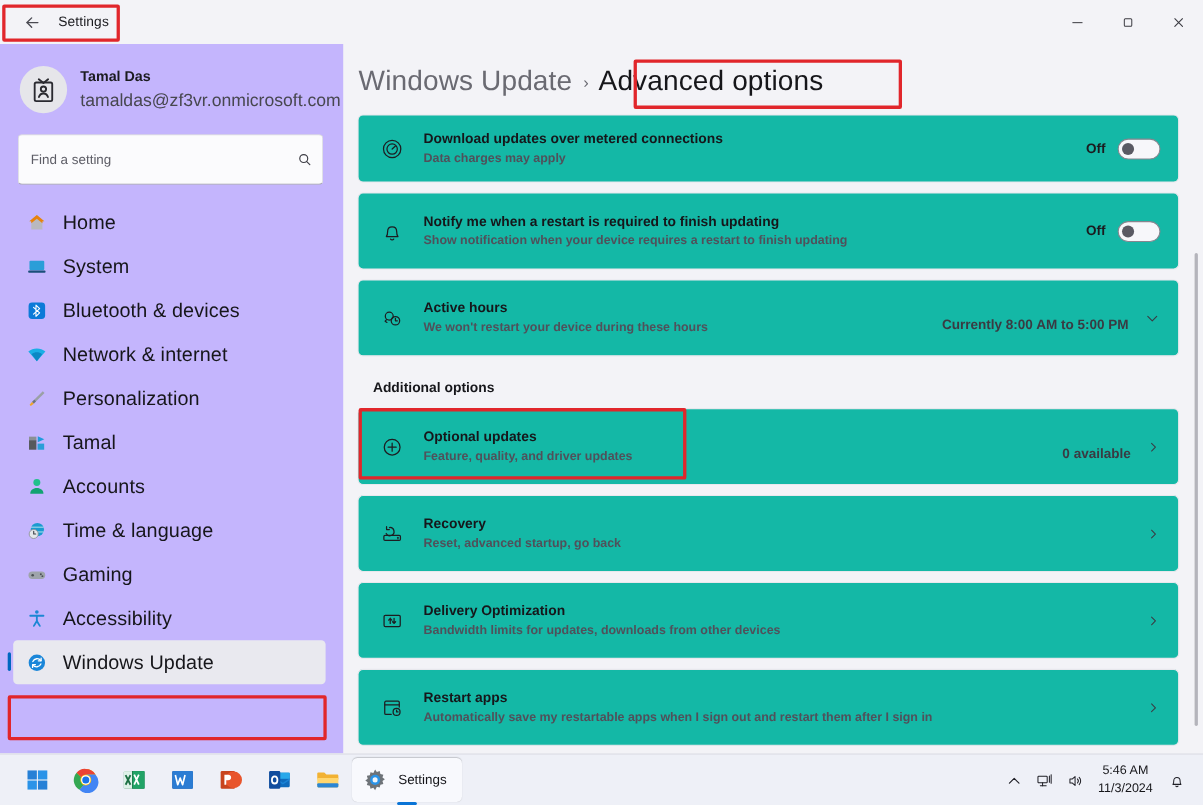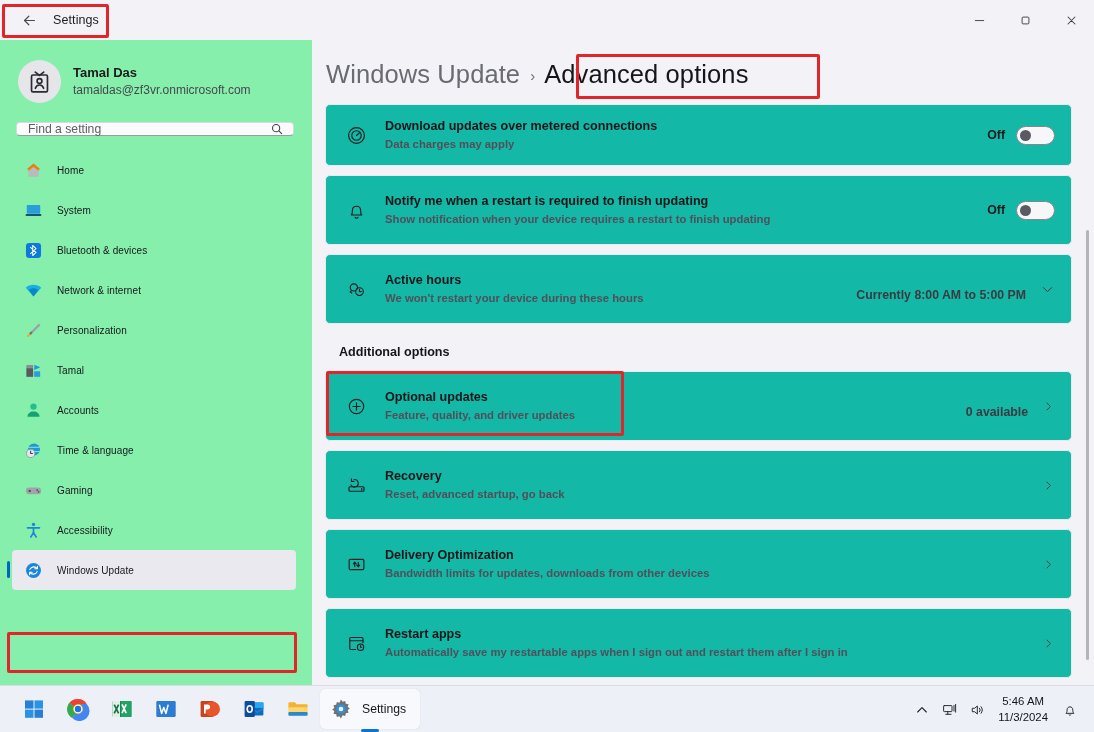--- a/index.html
+++ b/index.html
@@ -37,40 +37,40 @@
     position: absolute; right: 0; top: 0;
     display: flex; height: 40px;
   }
   .wc { width: 46px; height: 40px; display: flex; align-items: center; justify-content: center; color: #3b3b42; }
   .wc svg { width: 11px; height: 11px; }
 
   
   .sidebar {
     position: absolute; top: 40px; left: 0;
     width: 312px; height: 645px;
-    background: #86efac;
+    background: #c4b5fd;
   }
   .account {
     display: flex; align-items: center;
     padding: 20px 0 0 18px;
   }
   .avatar {
     width: 43px; height: 43px; border-radius: 50%;
     background: #e6e6ea;
     display: flex; align-items: center; justify-content: center;
     flex: none;
   }
   .avatar svg { width: 29px; height: 29px; }
   .acct-text { margin-left: 12px; line-height: 1.32; }
   .acct-name { font-size: 13px; color: #1b1b1f; font-weight: 600; }
-  .acct-mail { font-size: 12px; color: #47474f; margin-top: 2px; }
+  .acct-mail { font-size: 16px; color: #47474f; margin-top: 2px; }
 
   .searchwrap {
     margin: 19px 18px 0 16px;
-    height: 14px;
+    height: 46px;
     background: #fbfbfd;
     border: 1px solid #d8d8de;
     border-bottom: 1px solid #9a9aa2;
     border-radius: 4px;
     display: flex; align-items: center;
     padding: 0 9px 0 11px;
   }
   .searchwrap input {
     flex: 1; border: none; outline: none; background: transparent;
     font-family: "Liberation Sans", sans-serif;
@@ -90,21 +90,21 @@
     border-radius: 4px;
     cursor: default;
   }
   .navitem.selected { background: #e9e9ef; }
   .navitem.selected::before {
     content: ""; position: absolute; left: -5px; top: 11px;
     width: 3px; height: 17px; border-radius: 2px; background: #0067c0;
   }
   .navicon { width: 19px; height: 19px; flex: none; display: flex; align-items: center; justify-content: center; }
   .navicon svg { width: 19px; height: 19px; }
-  .navlabel { font-size: 10px; color: #16161a; margin-left: 14px; letter-spacing: .1px; }
+  .navlabel { font-size: 18px; color: #16161a; margin-left: 14px; letter-spacing: .1px; }
 
   
   .main {
     position: absolute; top: 40px; left: 312px;
     width: 782px; height: 645px;
     overflow: hidden;
   }
   .breadcrumb {
     display: flex; align-items: center;
     padding: 20px 0 0 14px;

